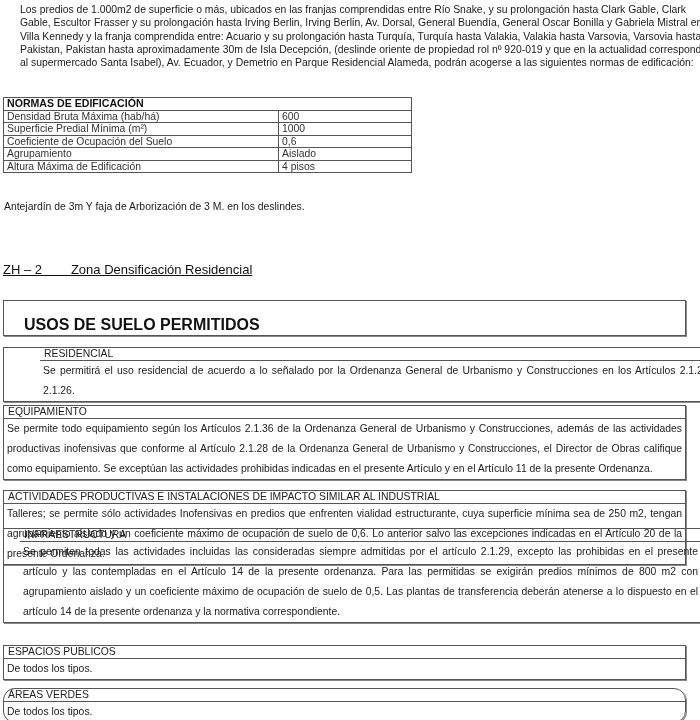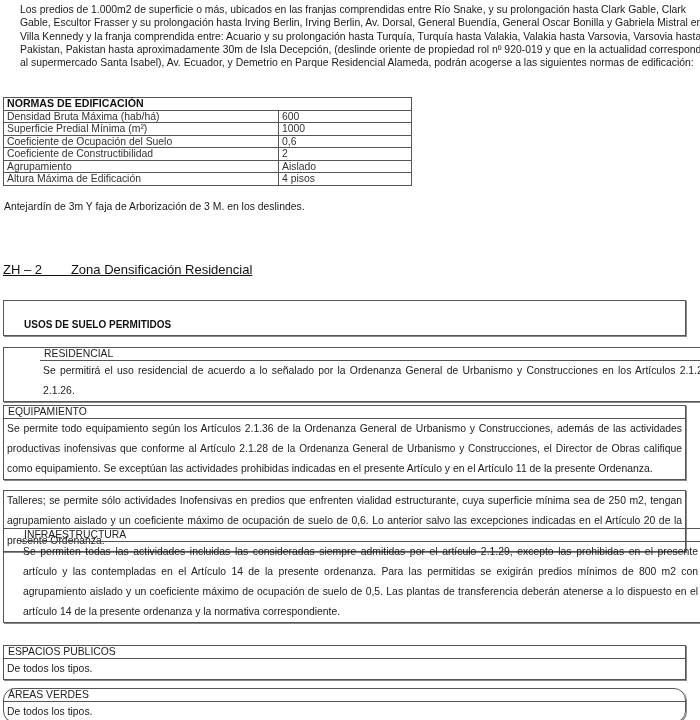--- a/index.html
+++ b/index.html
@@ -8,21 +8,21 @@
   .intro { position: absolute; left: 20px; top: 3px; width: 690px; margin: 0; }
   table.normas { position: absolute; left: 3px; top: 97px; width: 409px; border-collapse: collapse; }
   table.normas td { border: 1px solid #555; padding: 0 3px; height: 11.5px; line-height: 11.5px; font-size: 10.4px; color: #333; }
   table.normas td.head { font-weight: bold; color: #111; font-size: 10.6px; }
   table.normas td.c1 { width: 268px; }
   .after { position: absolute; left: 4px; top: 200px; margin: 0; }
   .zone-title { position: absolute; left: 3px; top: 262px; font-size: 13px; line-height: 16px; color: #111;
                 text-decoration: underline; white-space: pre; }
   .usos-box { position: absolute; left: 3px; top: 300px; width: 681px; height: 34px; border: 1px solid #555;
               box-shadow: 1px 1px 0 #888; }
-  .usos-box span { position: absolute; left: 4px; top: 17px; font-weight: bold; font-size: 10px; color: #111; padding-left: 16px; }
+  .usos-box span { position: absolute; left: 4px; top: 17px; font-weight: bold; font-size: 16px; color: #111; padding-left: 16px; }
   .sec { position: absolute; left: 3px; width: 681px; border: 1px solid #555; box-shadow: 1px 1px 0 #888; }
   .sec .h { border-bottom: 1px solid #555; padding: 0 4px; height: 12px; line-height: 12px; color: #222; }
   .sec .b { padding: 0 3px; text-align: justify; color: #222; line-height: 20px; }
   .big { font-size: 10px; }
 </style>
 </head>
 <body>
 
 <p class="intro">Los predios de 1.000m2 de superficie o más, ubicados en las franjas comprendidas entre Río Snake, y su prolongación hasta Clark Gable,  Clark Gable, Escultor Frasser y su prolongación hasta Irving Berlin, Irving Berlin, Av. Dorsal, General Buendía, General Oscar Bonilla y Gabriela Mistral en Villa Kennedy y la franja comprendida entre: Acuario y su prolongación hasta Turquía, Turquía hasta Valakia, Valakia hasta Varsovia, Varsovia hasta Pakistan, Pakistan hasta aproximadamente 30m de Isla Decepción, (deslinde oriente de propiedad rol nº 920-019 y que en la actualidad corresponde al supermercado Santa Isabel),  Av. Ecuador,  y Demetrio en Parque Residencial Alameda,  podrán acogerse a las siguientes normas de edificación:</p>
 
@@ -35,24 +35,20 @@
     <td class="c1">Densidad Bruta Máxima (hab/há)</td>
     <td>600</td>
   </tr>
   <tr>
     <td class="c1">Superficie Predial Mínima (m²)</td>
     <td>1000</td>
   </tr>
   <tr>
     <td class="c1">Coeficiente de Ocupación del Suelo</td>
     <td>0,6</td>
-  </tr>
-  <tr>
-    <td class="c1">Coeficiente de Constructibilidad</td>
-    <td>2</td>
   </tr>
   <tr>
     <td class="c1">Agrupamiento</td>
     <td>Aislado</td>
   </tr>
   <tr>
     <td class="c1">Altura Máxima de Edificación</td>
     <td>4 pisos</td>
   </tr>
 </tbody>
@@ -70,20 +66,21 @@
   <div class="h">RESIDENCIAL</div>
   <div class="b">Se permitirá el uso residencial de acuerdo a lo señalado por la Ordenanza General de Urbanismo y Construcciones en los Artículos  2.1.25 y 2.1.26.</div>
 </div>
 
 <div class="sec" style="top:405px;">
   <div class="h">EQUIPAMIENTO</div>
   <div class="b"><span> Se permite todo equipamiento según los Artículos 2.1.36 de la Ordenanza General de Urbanismo y Construcciones, además de las actividades productivas inofensivas que conforme al Artículo 2.1.28 de </span><span class="big">la Ordenanza General de Urbanismo y Construcciones</span><span>, el Director de Obras califique como equipamiento. Se exceptúan las actividades prohibidas indicadas en el presente Artículo y en el Artículo 11 de la presente Ordenanza.</span></div>
 </div>
 
 <div class="sec" style="top:490px;">
+  <div class="h">ACTIVIDADES PRODUCTIVAS E INSTALACIONES DE IMPACTO SIMILAR AL INDUSTRIAL</div>
   <div class="b">Talleres; se permite sólo actividades Inofensivas en predios que enfrenten vialidad estructurante, cuya superficie mínima sea de 250 m2, tengan agrupamiento aislado y un coeficiente máximo de ocupación de suelo de 0,6. Lo anterior salvo las excepciones indicadas en el Artículo 20 de la presente Ordenanza.</div>
 </div>
 
 <div class="sec" style="top:528px;padding-left:16px;">
   <div class="h">INFRAESTRUCTURA</div>
   <div class="b">Se permiten todas las actividades incluidas las consideradas siempre admitidas por el artículo 2.1.29, excepto las prohibidas en el presente artículo y las contempladas en el Artículo 14 de la presente ordenanza. Para las permitidas se exigirán predios mínimos de 800 m2 con agrupamiento aislado y un coeficiente máximo de ocupación de suelo de 0,5. Las plantas de transferencia deberán atenerse a lo dispuesto en el artículo 14 de la presente ordenanza y la normativa correspondiente.</div>
 </div>
 
 <div class="sec" style="top:645px;">
   <div class="h">ESPACIOS PUBLICOS</div>

